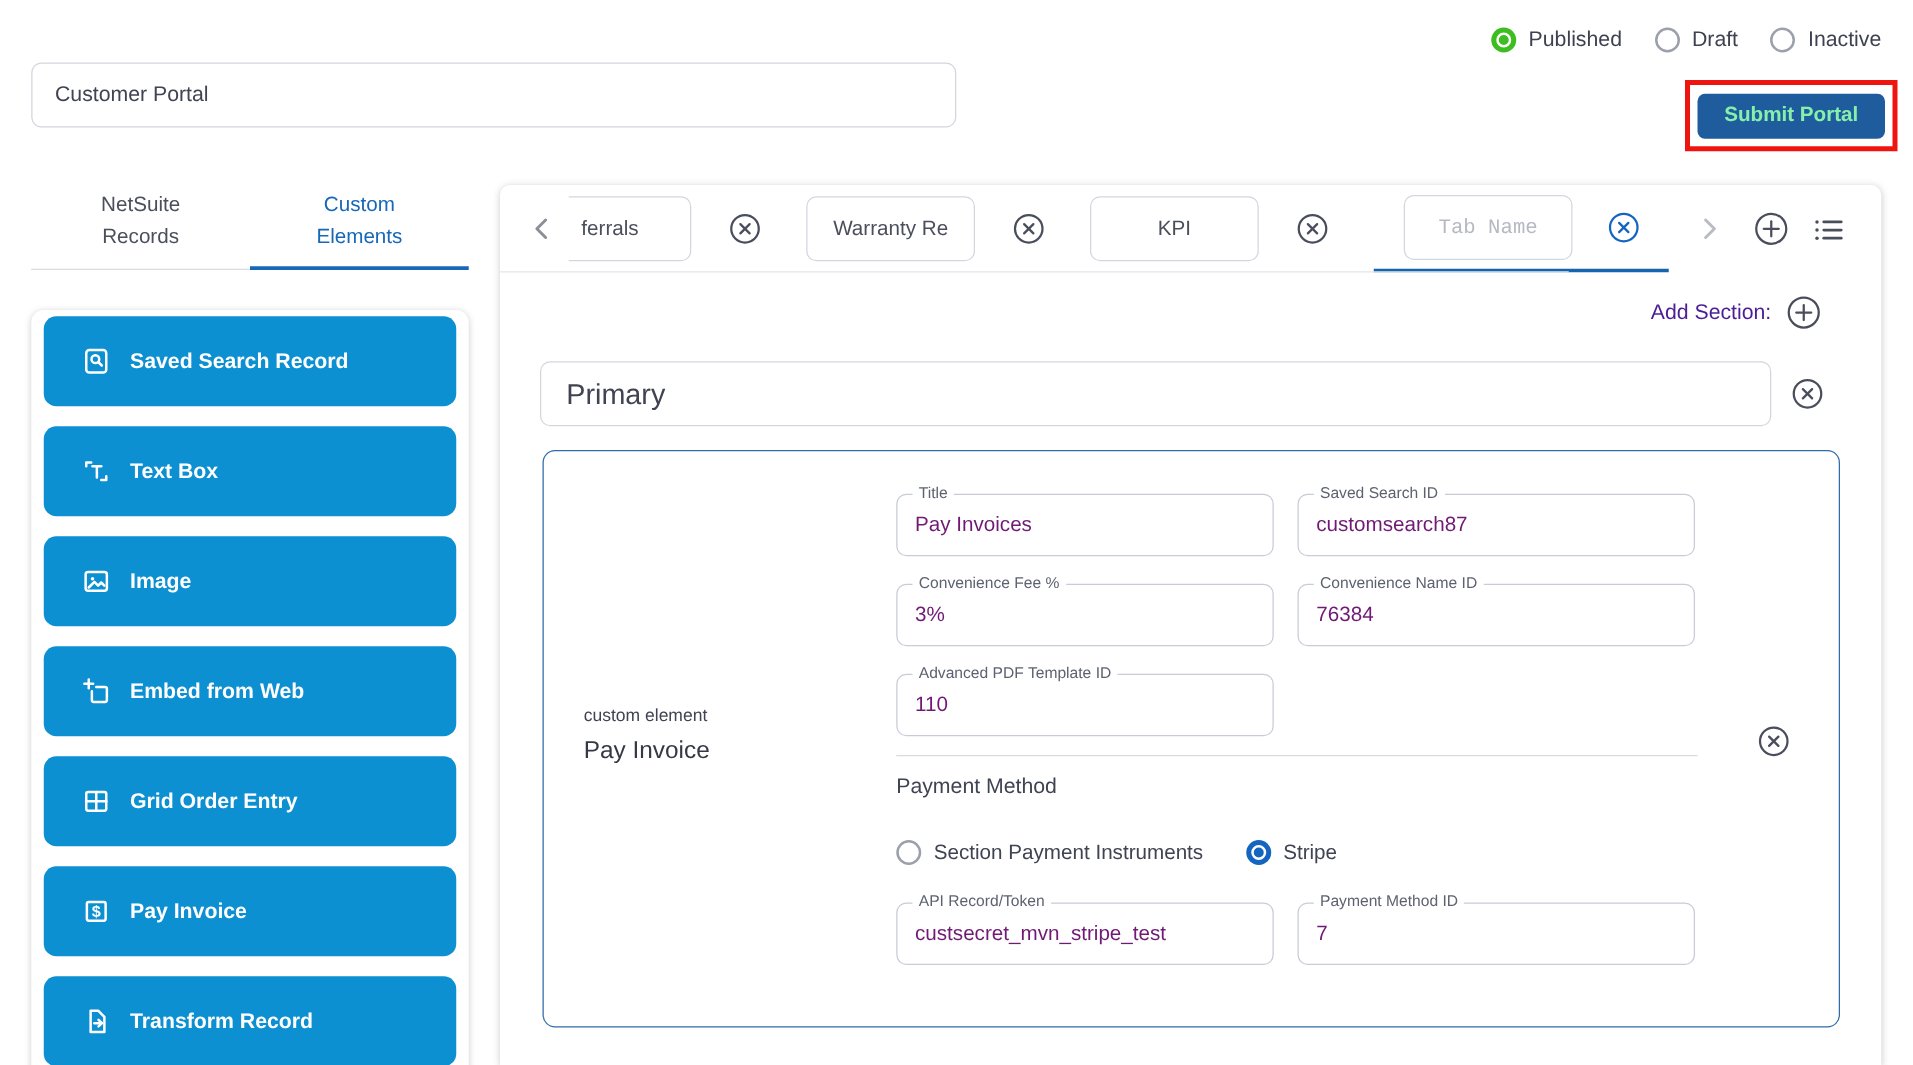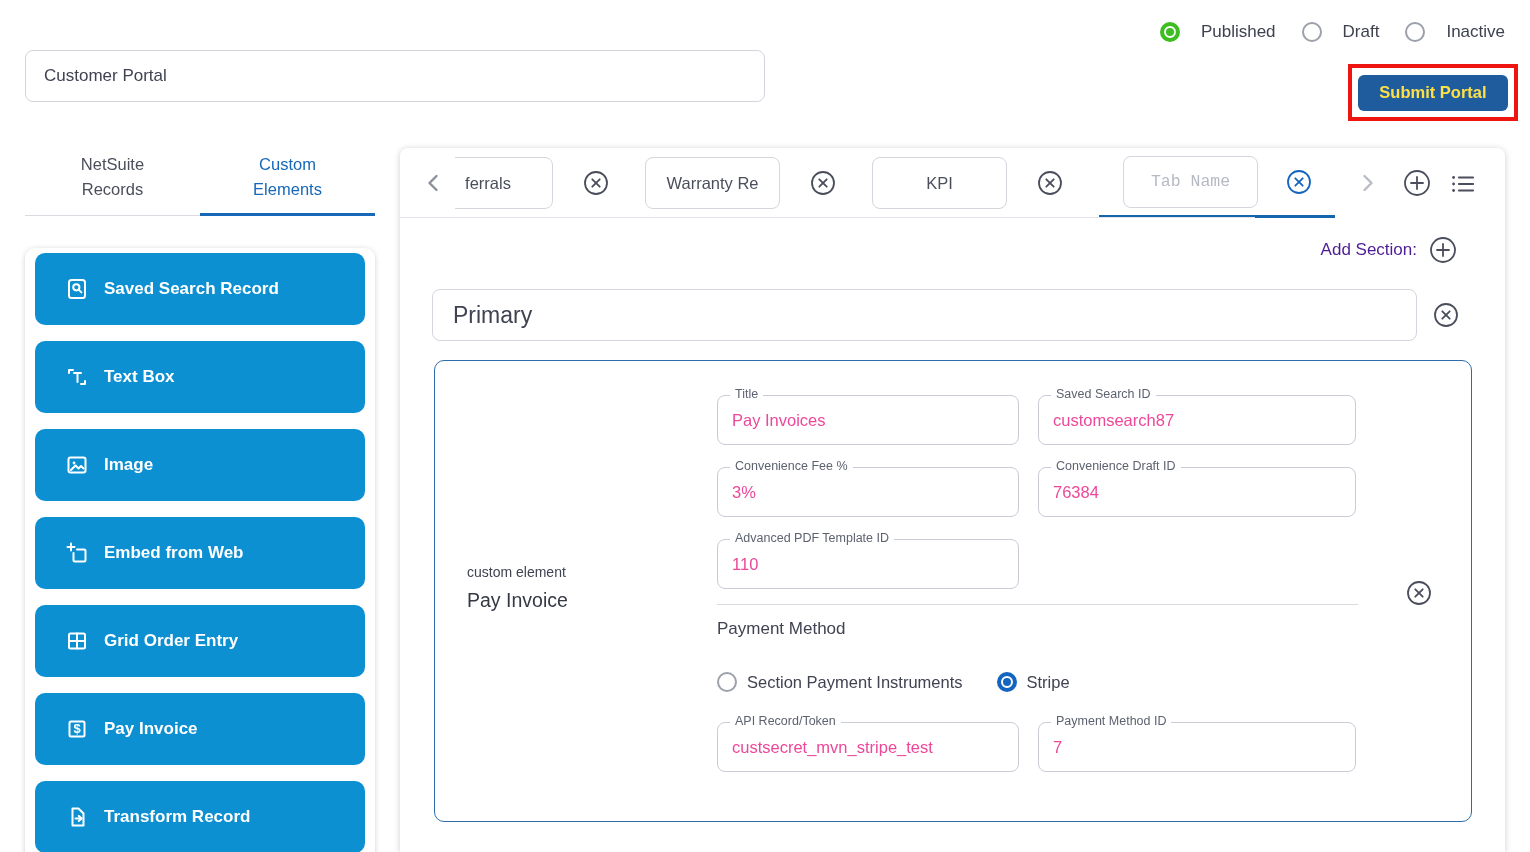--- a/index.html
+++ b/index.html
@@ -5,32 +5,32 @@
   * { margin:0; padding:0; box-sizing:border-box; }
   html,body { background:#fff; }
   body { font-family:"Liberation Sans", sans-serif; }
   .screen { position:relative; width:1530px; height:852px; background:#fff; overflow:hidden; }
 
   
   .portal-name { position:absolute; left:25px; top:50px; width:740px; height:52px;
     border:1px solid #d3d5dd; border-radius:8px; padding:0 18px; font-size:17px; color:#3f4352;
     font-family:"Liberation Sans",sans-serif; outline:none; background:#fff; }
   .status-row { position:absolute; top:22px; right:25px; display:flex; align-items:center; gap:26px; }
-  .status-item { display:flex; align-items:center; gap:21px; }
+  .status-item { display:flex; align-items:center; gap:10px; }
   .status-label { font-size:17px; color:#3e4250; }
   .radio { width:20px; height:20px; border-radius:50%; display:inline-flex; align-items:center; justify-content:center; flex:0 0 auto; }
   .radio.off { border:2px solid #9ba0ab; background:#fff; }
   .radio.on  { border:none; }
   .radio.on .dot { width:12px; height:12px; border-radius:50%; border:2.5px solid #fff; }
   .radio.green { background:#3cbd20; }
   .radio.blue  { background:#1465c0; }
 
   .submit-hl { position:absolute; left:1348px; top:64px; width:170px; height:57px;
     border:4px solid #ee1410; display:flex; align-items:center; justify-content:center; }
-  .submit-btn { width:150px; height:36px; background:#1f5c9d; color:#fde047; border:none; border-radius:6px;
+  .submit-btn { width:150px; height:36px; background:#1f5c9d; color:#86efac; border:none; border-radius:6px;
     font-size:16.5px; font-weight:700; font-family:"Liberation Sans",sans-serif; cursor:pointer; }
 
   
   .side-tabs { position:absolute; left:25px; top:152px; width:350px; height:64px; display:flex; }
   .side-tab { flex:1; display:flex; align-items:center; justify-content:center; text-align:center;
     font-size:16.5px; color:#4b4f5c; line-height:1.5; border-bottom:1px solid #d9dbe0; padding-bottom:13px; cursor:pointer; }
   .side-tab span.wrap { display:inline-block; max-width:100px; }
   .side-tab.active { color:#1768b8; border-bottom:3px solid #1768b8; padding-bottom:11px; }
   .side-card { position:absolute; left:25px; top:248px; width:350px; height:620px; background:#fff;
     border-radius:10px; box-shadow:0 1px 5px rgba(60,64,80,.25); padding:5px 10px 0; }
@@ -72,21 +72,21 @@
 
   
   .el-card { position:absolute; left:34px; top:212px; width:1038px; height:462px;
     border:1px solid #2e6cab; border-radius:10px; background:#fff; }
   .ce-type { position:absolute; left:32px; top:203px; font-size:14px; color:#3f4352; }
   .ce-name { position:absolute; left:32px; top:228px; font-size:19.5px; color:#353945; }
 
   .mfield { position:absolute; height:50px; border:1px solid #c9ccd6; border-radius:8px; background:#fff; }
   .mlabel { position:absolute; top:-9px; left:12px; background:#fff; padding:0 5px; font-size:12.5px; color:#5d6270; white-space:nowrap; }
   .mvalue { width:100%; height:100%; border:none; outline:none; background:transparent; border-radius:8px;
-    padding:0 14px; font-size:16.5px; color:#ec4899; font-family:"Liberation Sans",sans-serif; }
+    padding:0 14px; font-size:16.5px; color:#701a75; font-family:"Liberation Sans",sans-serif; }
 
   .f-title { left:282px; top:34px;  width:302px; }
   .f-ssid  { left:603px; top:34px;  width:318px; }
   .f-fee   { left:282px; top:106px; width:302px; }
   .f-item  { left:603px; top:106px; width:318px; }
   .f-pdf   { left:282px; top:178px; width:302px; }
   .f-api   { left:282px; top:361px; width:302px; }
   .f-pmid  { left:603px; top:361px; width:318px; }
 
   .card-x   { position:absolute; left:971px; top:219px; }
@@ -303,21 +303,21 @@
       </div>
       <div class="mfield f-ssid">
         <span class="mlabel">Saved Search ID</span>
         <input class="mvalue" type="text" value="customsearch87" style="">
       </div>
       <div class="mfield f-fee">
         <span class="mlabel">Convenience Fee %</span>
         <input class="mvalue" type="text" value="3%" style="">
       </div>
       <div class="mfield f-item">
-        <span class="mlabel">Convenience Draft ID</span>
+        <span class="mlabel">Convenience Name ID</span>
         <input class="mvalue" type="text" value="76384" style="">
       </div>
       <div class="mfield f-pdf">
         <span class="mlabel">Advanced PDF Template ID</span>
         <input class="mvalue" type="text" value="110" style="">
       </div>
 
       <span class="icbtn card-x">
         <svg width="26" height="26" viewBox="0 0 26 26" fill="none" stroke="#4a4e5c" stroke-width="1.8" stroke-linecap="round">
             <circle cx="13" cy="13" r="11"></circle>

